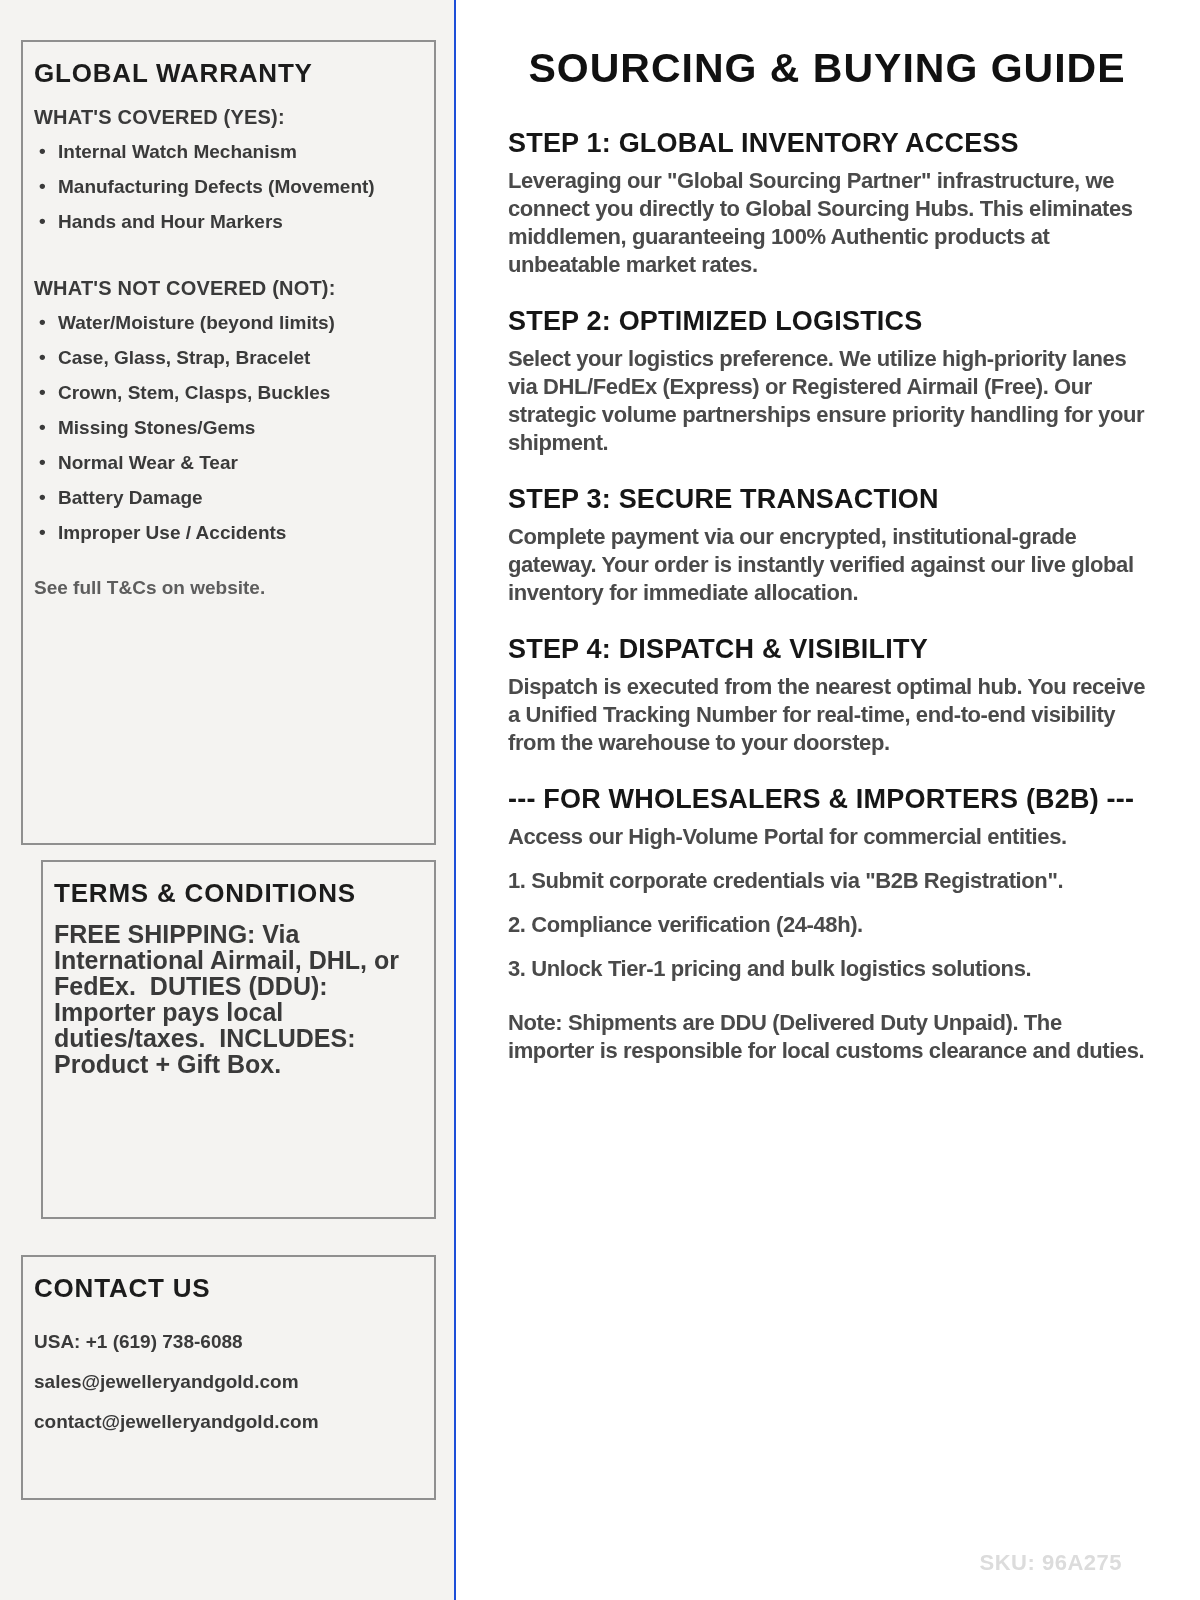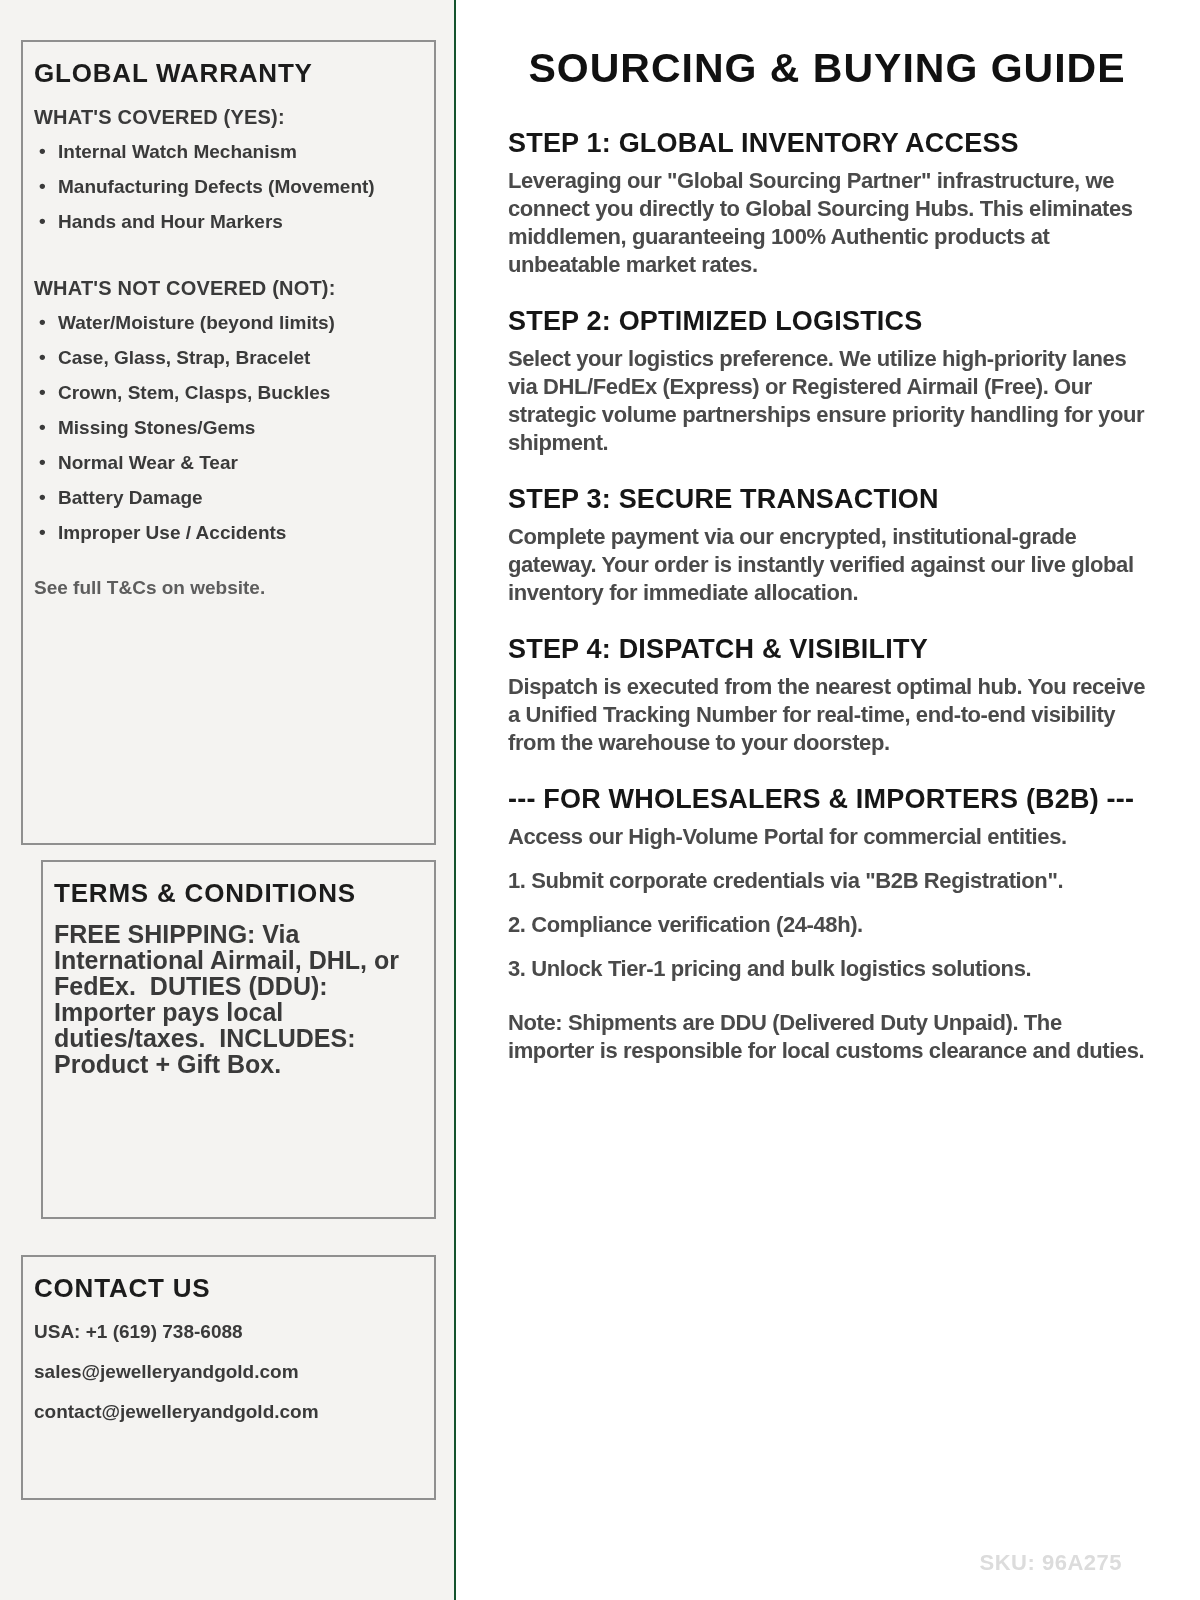--- a/index.html
+++ b/index.html
@@ -9,21 +9,21 @@
     background: #ffffff;
     font-family: "Liberation Sans", sans-serif;
     overflow: hidden;
   }
   .page { display: flex; width: 1200px; height: 1600px; }
 
   
   .sidebar {
     width: 456px; min-width: 456px; height: 1600px;
     background: #f4f3f1;
-    border-right: 2px solid #14532d;
+    border-right: 2px solid #1d4ed8;
     padding: 40px 18px 0 21px;
   }
   .box {
     border: 2px solid #8f8f8f;
     background: #f4f3f1;
     padding: 16px 18px 0 11px;
     overflow: hidden;
   }
   .box h2 {
     margin: 0;
@@ -55,21 +55,21 @@
     margin: 12px 0 0 0;
     font-size: 25px; font-weight: 700; color: #3a3a3a;
     line-height: 26px;
     white-space: pre-wrap;
   }
   .contact-line {
     margin: 0 0 17px 0;
     font-size: 19px; font-weight: 700; color: #3a3a3a;
     line-height: 23px;
   }
-  .contact-box .contact-line:first-of-type { margin-top: 16px; }
+  .contact-box .contact-line:first-of-type { margin-top: 26px; }
 
   
   .main {
     flex: 1; position: relative;
     padding: 44px 54px 0 52px;
   }
   .main-title {
     margin: 0 0 34px 0;
     text-align: center;
     font-size: 41px; font-weight: 800; letter-spacing: 1px;

